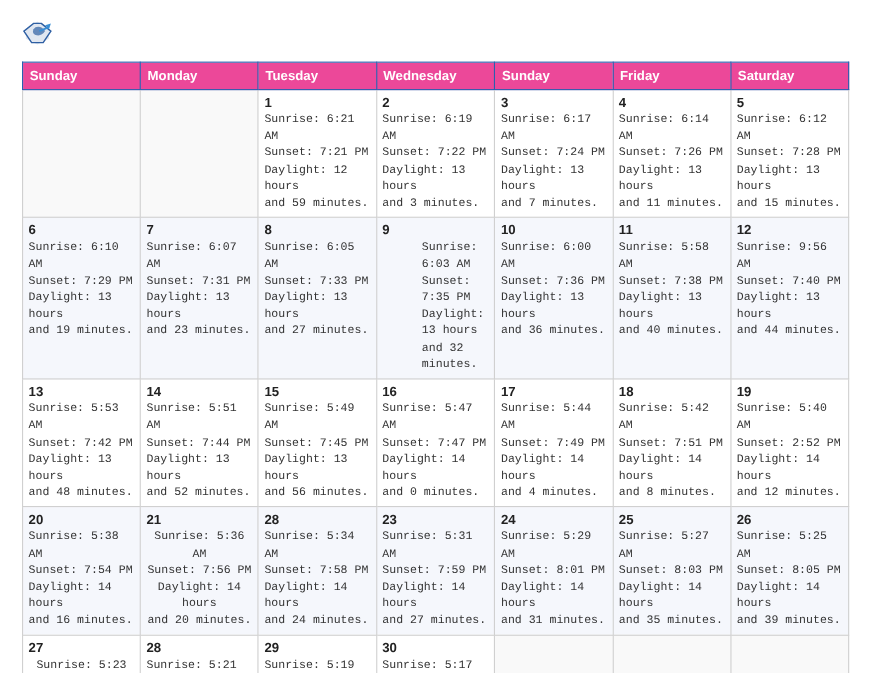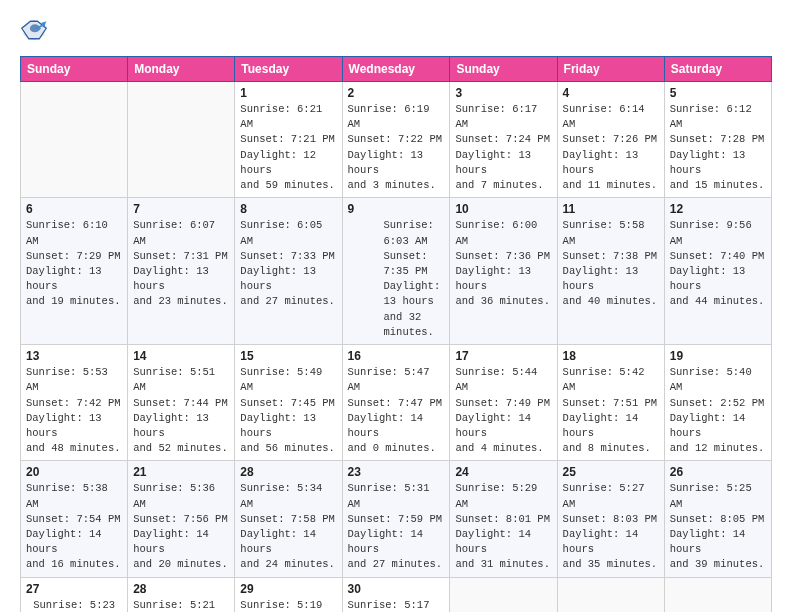--- a/index.html
+++ b/index.html
@@ -284,21 +284,21 @@
         <tr>
           <td>
             <span class="day-num">20</span>
             <div class="day-info" style="white-space: pre-line;">Sunrise: 5:38 AM
 Sunset: 7:54 PM
 Daylight: 14 hours
 and 16 minutes.</div>
           </td>
           <td>
             <span class="day-num">21</span>
-            <div class="day-info" style="white-space: pre-line;">Sunrise: 5:36 AM
+            <div class="day-info" style="white-space: pre-line; text-align: center;">Sunrise: 5:36 AM
 Sunset: 7:56 PM
 Daylight: 14 hours
 and 20 minutes.</div>
           </td>
           <td>
             <span class="day-num">28</span>
             <div class="day-info" style="white-space: pre-line;">Sunrise: 5:34 AM
 Sunset: 7:58 PM
 Daylight: 14 hours
 and 24 minutes.</div>

